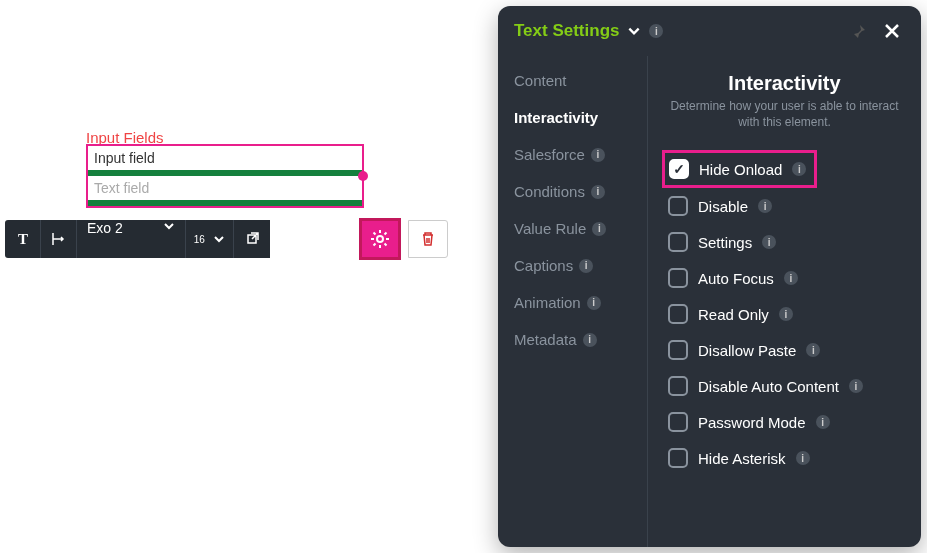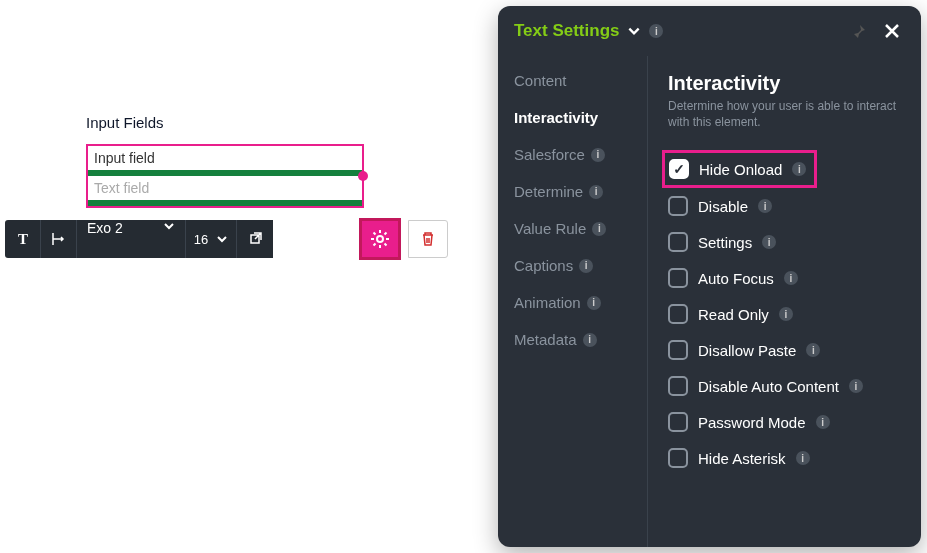--- a/index.html
+++ b/index.html
@@ -1,48 +1,48 @@
 <!DOCTYPE html>
 <html><head>
 <meta charset="utf-8">
 <style>
 * { box-sizing: border-box; margin: 0; padding: 0; }
 body { font-family: -apple-system, BlinkMacSystemFont, "Segoe UI", sans-serif; background: #fff; width: 927px; height: 553px; position: relative; overflow: hidden; }
 
 
 .canvas-area { position: absolute; left: 0; top: 0; width: 500px; height: 553px; }
 
-.element-label { position: absolute; left: 86px; top: 114px; color: #0f172a; font-size: 15px; font-weight: 400; }
+.element-label { position: absolute; left: 86px; top: 129px; color: #ef4444; font-size: 15px; font-weight: 400; }
 .input-block { position: absolute; left: 86px; top: 144px; width: 278px; border: 2px solid #e91e8c; background: #fff; }
 .input-row { border-bottom: 6px solid #15803d; padding: 4px 6px; font-size: 14px; }
 .input-row:last-child { border-bottom: none; }
 .input-row.placeholder { color: #aaa; }
 .input-row.label { color: #333; }
 .handle-dot { position: absolute; width: 10px; height: 10px; border-radius: 50%; background: #e91e8c; right: -6px; top: 50%; transform: translateY(-50%); }
 
 
 .toolbar { position: absolute; left: 5px; top: 220px; display: flex; align-items: center; height: 38px; background: #252b32; border-radius: 3px 0 0 3px; }
 .tool-btn { width: 36px; height: 38px; display: flex; align-items: center; justify-content: center; color: #fff; border-right: 1px solid #3a424c; cursor: pointer; }
 .tool-btn:last-child { border-right: none; }
 .font-select { display: flex; align-items: flex-start; padding: 0 10px; height: 38px; color: #fff; font-size: 14px; border-right: 1px solid #3a424c; cursor: pointer; gap: 40px; }
-.size-select { display: flex; align-items: center; padding: 0 8px; height: 38px; color: #fff; font-size: 13px; border-right: 1px solid #3a424c; cursor: pointer; gap: 8px; }
+.size-select { display: flex; align-items: center; padding: 0 8px; height: 38px; color: #fff; font-size: 10px; border-right: 1px solid #3a424c; cursor: pointer; gap: 8px; }
 .gear-btn { width: 42px; height: 42px; background: #e91e8c; display: flex; align-items: center; justify-content: center; color: #fff; border: 3px solid #c2185b; cursor: pointer; margin-left: -1px; }
 .trash-btn { width: 40px; height: 38px; background: #fff; border: 1px solid #ccc; border-radius: 0 3px 3px 0; display: flex; align-items: center; justify-content: center; color: #d32f2f; cursor: pointer; margin-left: 3px; }
 
 
 .settings-panel { position: absolute; right: 6px; top: 6px; bottom: 6px; width: 423px; background: #2a3039; border-radius: 12px; display: flex; flex-direction: column; box-shadow: 0 8px 24px rgba(0,0,0,0.3); overflow: hidden; }
 .panel-header { display: flex; align-items: center; padding: 12px 16px; gap: 8px; }
 .panel-title { color: #84cc16; font-size: 17px; font-weight: 700; }
 .chevron-down { color: #fff; }
 .panel-header-spacer { flex: 1; }
 .pin-btn { color: #666; cursor: pointer; padding: 4px; }
 .close-btn { color: #fff; cursor: pointer; padding: 4px; font-size: 20px; font-weight: bold; }
 .info-badge { width: 14px; height: 14px; border-radius: 50%; background: #4a525c; color: #ccc; font-size: 10px; display: inline-flex; align-items: center; justify-content: center; font-weight: bold; }
 
-.panel-body { display: flex; flex: 1; overflow: hidden; }
+.panel-body { display: flex; flex: 1; overflow: hidden; text-align: center; }
 .panel-sidebar { width: 150px; padding: 16px 0 16px 16px; display: flex; flex-direction: column; gap: 20px; border-right: 1px solid #3a424c; }
 .sidebar-item { color: #8a939e; font-size: 15px; cursor: pointer; display: flex; align-items: center; gap: 6px; }
 .sidebar-item.active { color: #fff; font-weight: 700; }
 
 .panel-content { flex: 1; padding: 16px 20px; overflow-y: auto; }
 .content-title { color: #fff; font-size: 20px; font-weight: 700; margin-bottom: 4px; }
 .content-subtitle { color: #8a939e; font-size: 12px; margin-bottom: 20px; line-height: 1.3; }
 .check-row { display: flex; align-items: center; gap: 10px; padding: 8px 0; cursor: pointer; }
 .checkbox { width: 20px; height: 20px; border: 2px solid #8a939e; border-radius: 5px; display: flex; align-items: center; justify-content: center; flex-shrink: 0; }
 .checkbox.checked { background: #fff; border-color: #fff; }
@@ -130,21 +130,21 @@
           <span>Content</span>
         </div>
         <div class="sidebar-item active">
           <span>Interactivity</span>
         </div>
         <div class="sidebar-item">
           <span>Salesforce</span>
           <span class="info-badge">i</span>
         </div>
         <div class="sidebar-item">
-          <span>Determine</span>
+          <span>Conditions</span>
           <span class="info-badge">i</span>
         </div>
         <div class="sidebar-item">
           <span>Value Rule</span>
           <span class="info-badge">i</span>
         </div>
         <div class="sidebar-item">
           <span>Captions</span>
           <span class="info-badge">i</span>
         </div>

